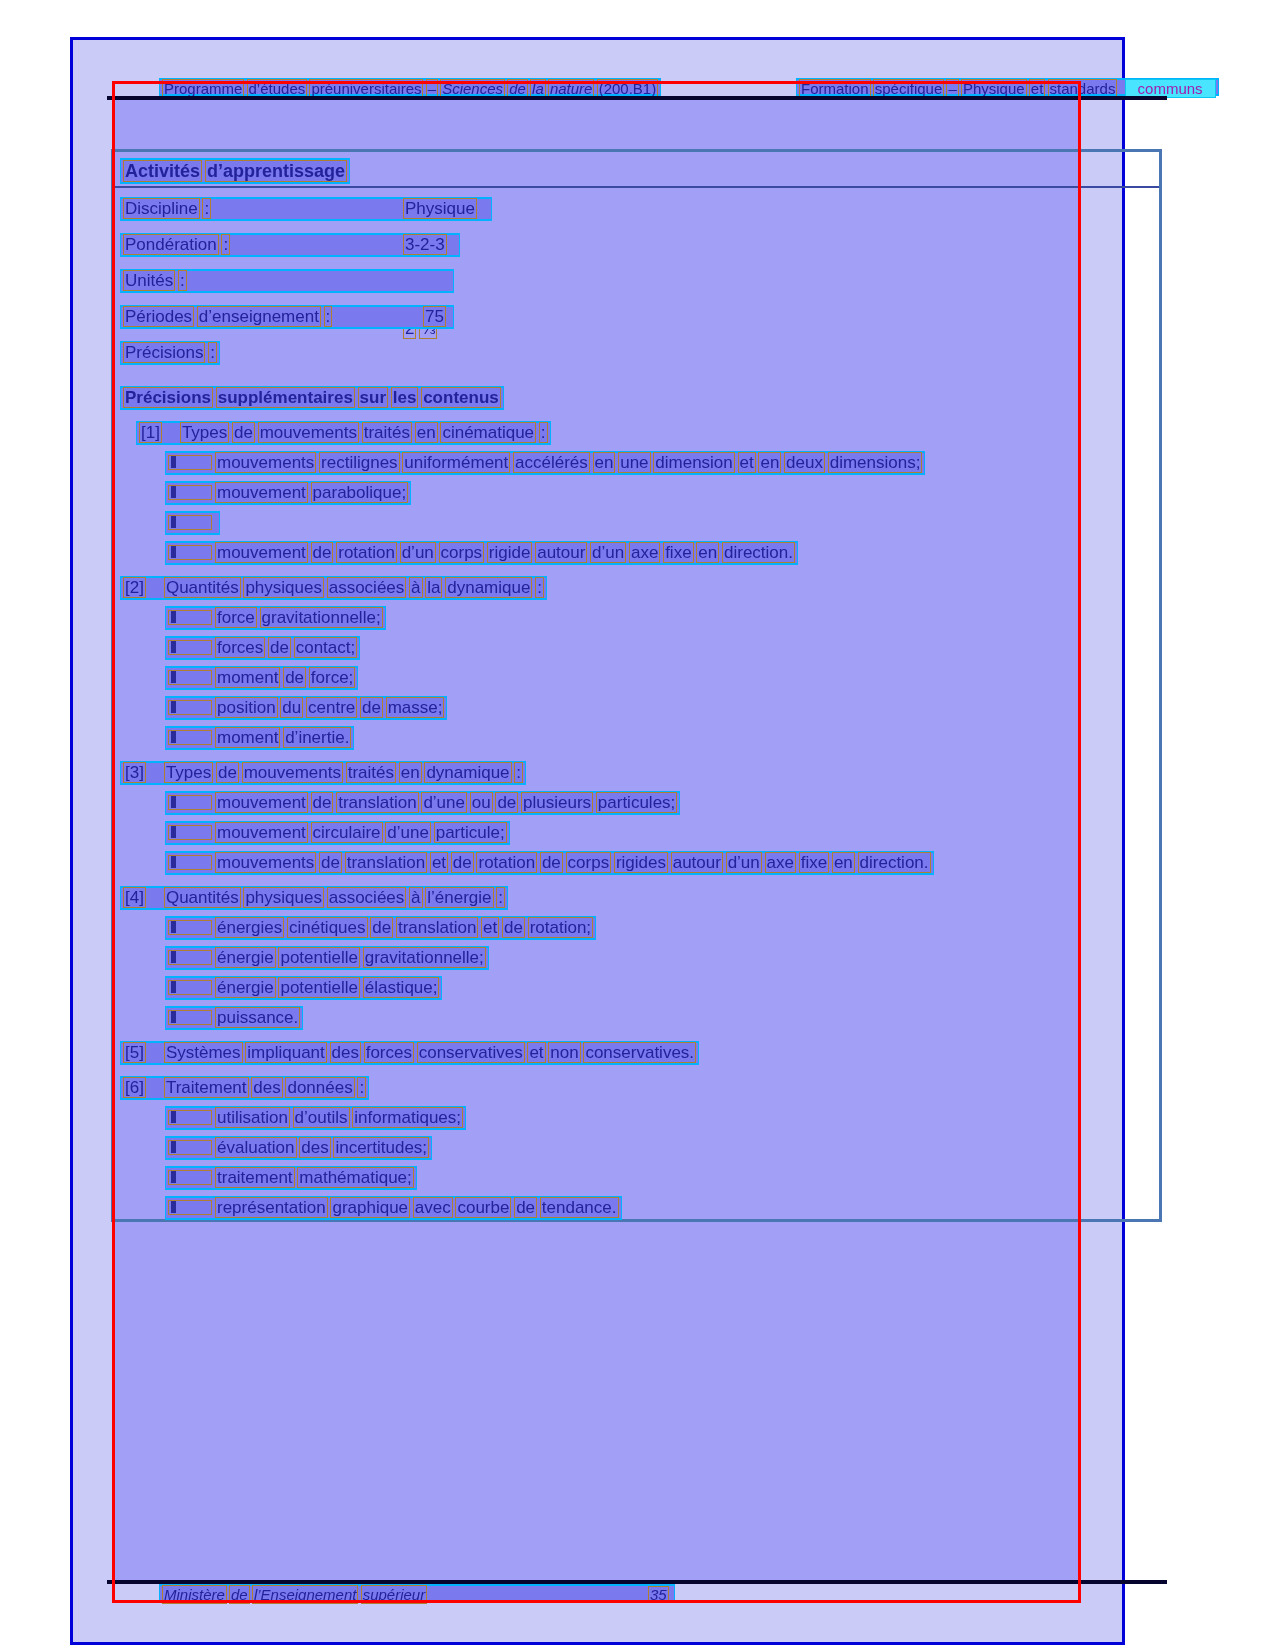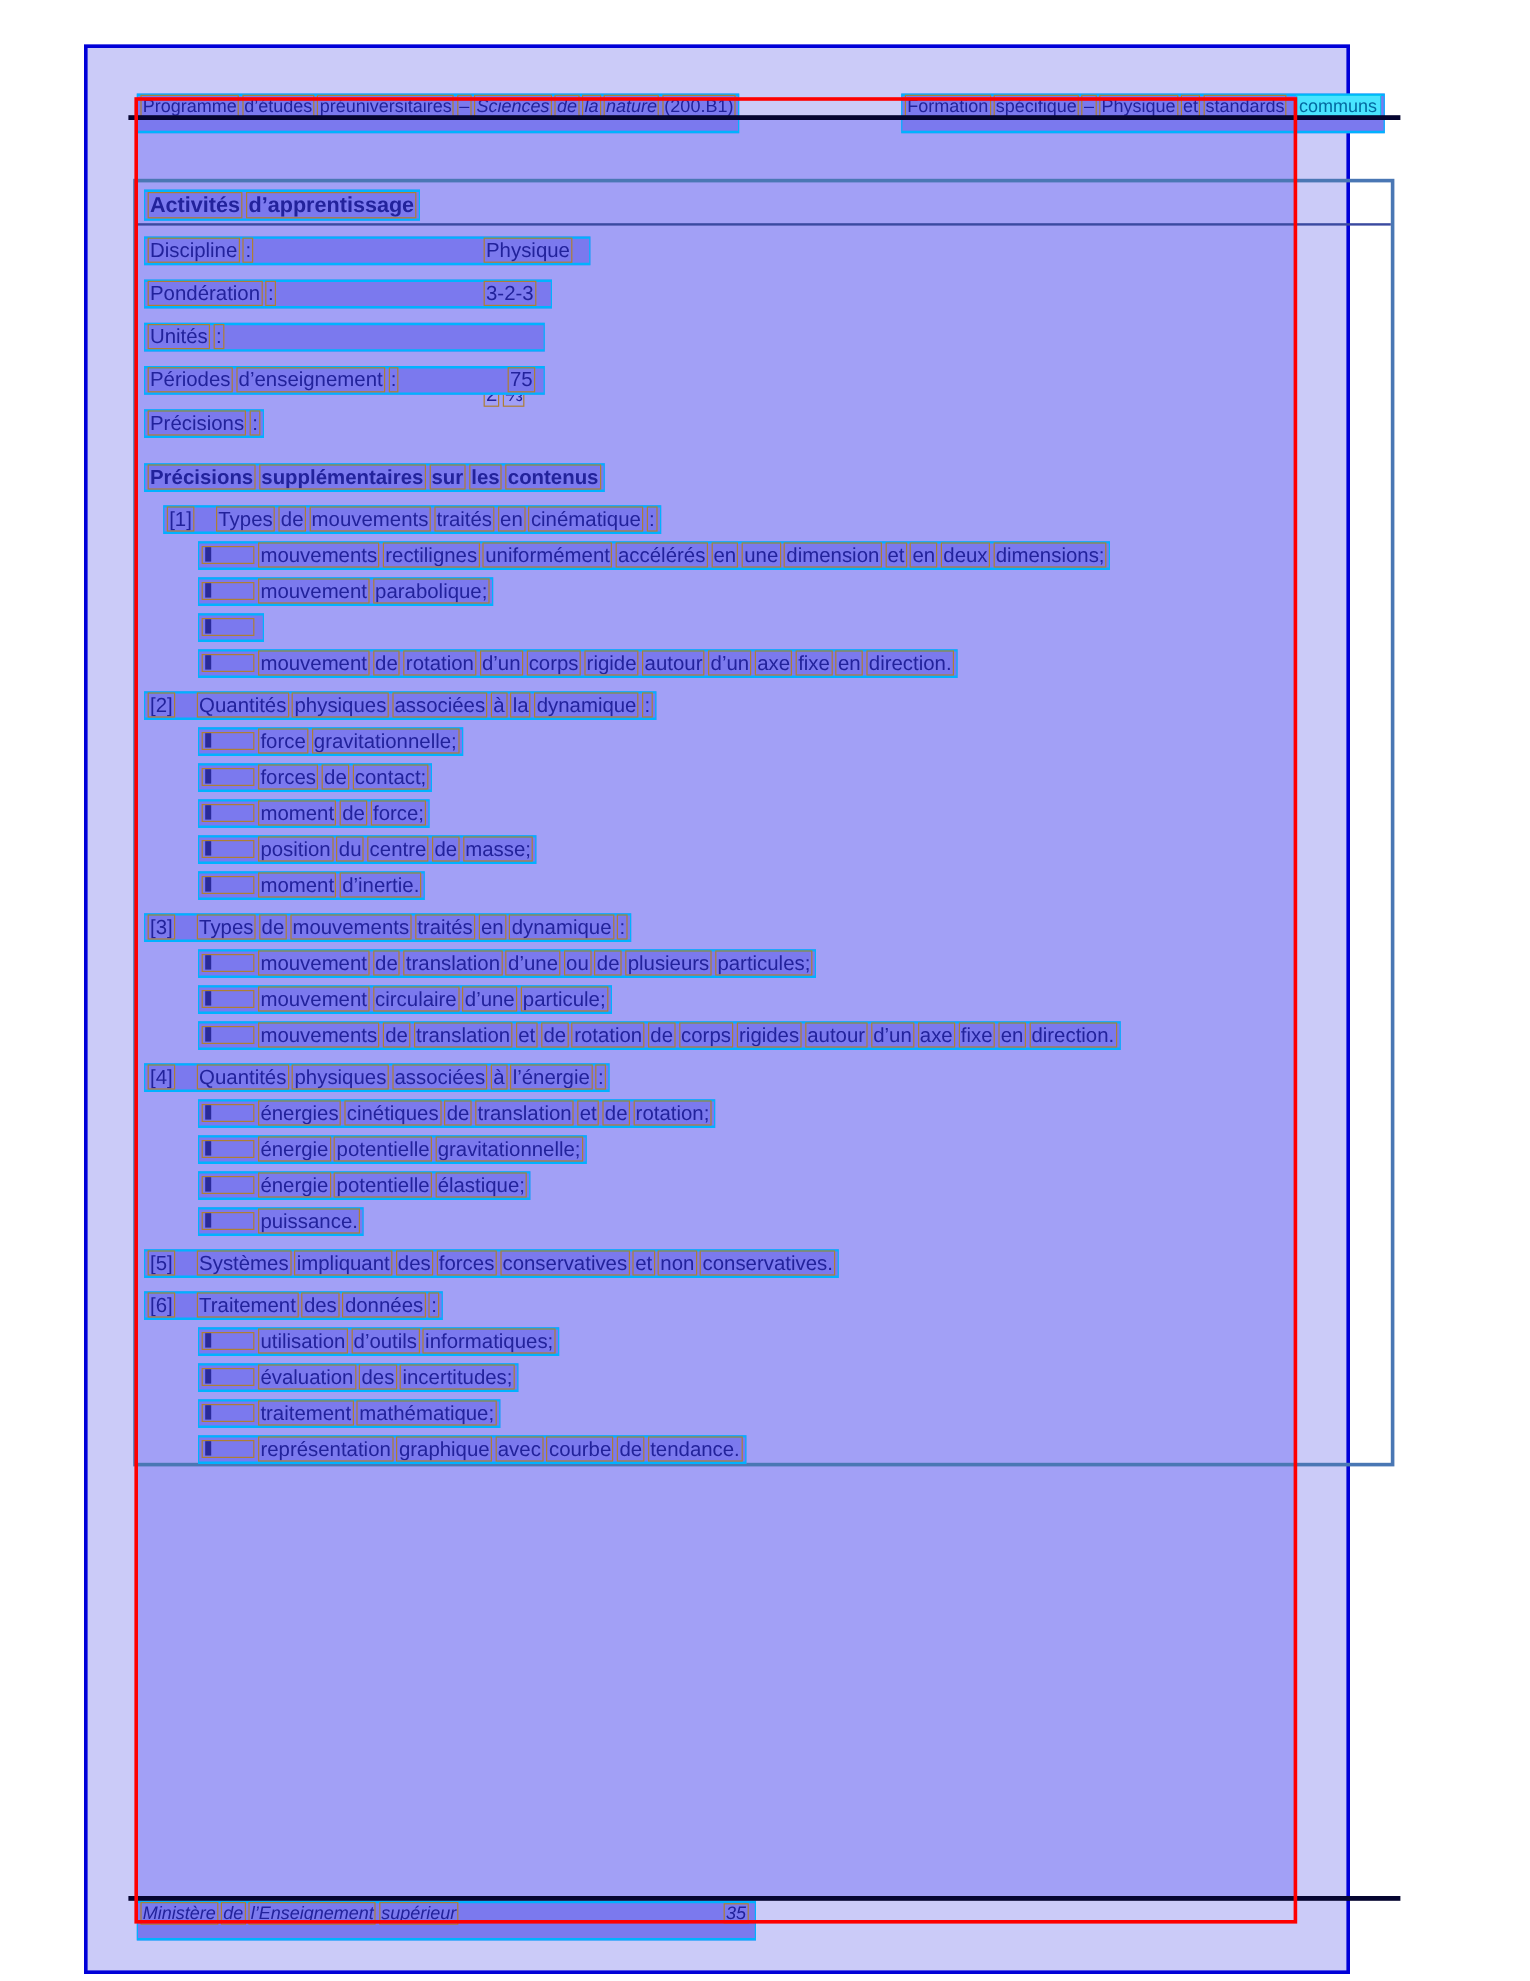--- a/index.html
+++ b/index.html
@@ -17,32 +17,32 @@
   
   .rule{position:absolute;left:107px;width:1060px;height:4px;background:#050530;z-index:30;}
   #header-rule{top:96px;} #footer-rule{top:1580px;}
   
   #red-box{position:absolute;left:112px;top:81px;width:969px;height:1522px;box-sizing:border-box;
            border:3px solid #fe0000;z-index:40;}
   
   .hl-line{position:absolute;z-index:20;box-sizing:border-box;height:24px;background:#7b79ee;
            border:2px solid #00b2ff;border-left-width:1px;border-right-width:1px;
            color:#22229b;font-size:17px;line-height:18px;white-space:nowrap;padding:1px 3px 0 3px;}
-  .small{height:33px;font-size:15px;line-height:15px;}
+  .small{height:18px;font-size:15px;line-height:15px;margin-left:45px;}
   .title-line{height:26px;font-size:18px;line-height:20px;font-weight:bold;}
   .bold-line{font-weight:bold;}
   .wd{outline:1px solid #ae7f33;padding:0 1px;}
   .italic{font-style:italic;}
   .gap{display:inline-block;width:20px;}
   .bullet-gap{display:inline-block;width:42px;height:13px;outline:1px solid #ae7f33;position:relative;
               margin-right:5px;vertical-align:-1px;}
   .bullet-dash{position:absolute;left:2px;top:0;width:5px;height:12px;background:#2a2a9a;}
   .fval{position:absolute;top:1px;}
   .pgnum{position:absolute;left:489px;top:1px;}
-  .communs{background:#49e4ff;outline:1px solid #09c8ef;color:#0369a1;padding:0 2px;margin-left:5px;}
+  .communs{background:#49e4ff;outline:1px solid #09c8ef;color:#a21caf;padding:0 12px;margin-left:5px;}
   #hdrL{left:114px;top:78px;} #hdrR{left:751px;top:78px;}
   #title{left:120px;top:158px;}
   #subh{left:120px;top:386px;}
   #footer-bar{left:114px;top:1584px;min-width:516px;font-style:italic;}
 </style>
 </head>
 <body>
 
 <div id="canvas">
   <div id="page"></div>

